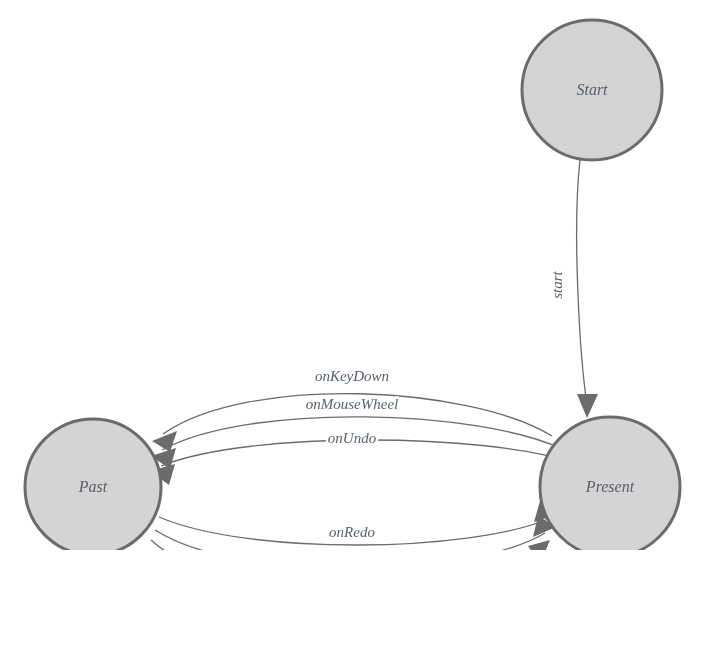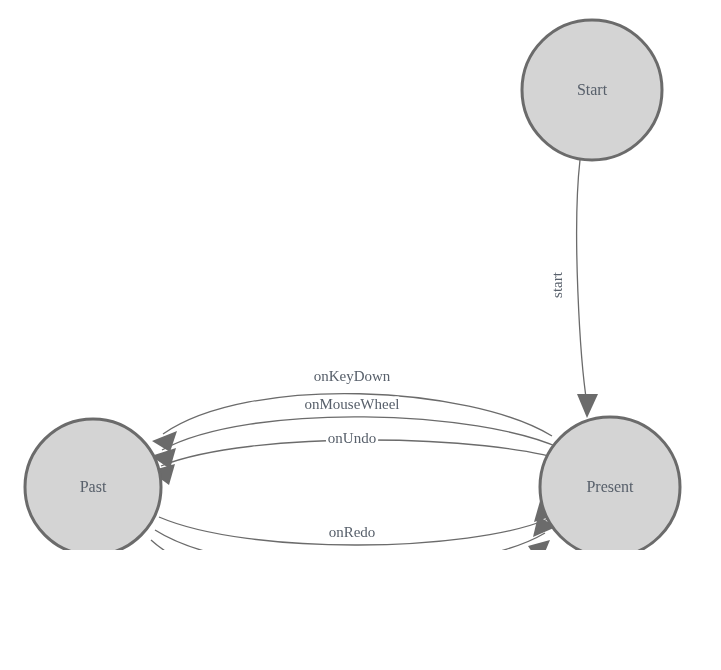--- a/index.html
+++ b/index.html
@@ -9,20 +9,21 @@
   }
   body {
     font-family: "Liberation Serif", "DejaVu Serif", serif;
   }
   #diagram-canvas {
     position: relative;
     width: 721px;
     height: 550px;
     background: #ffffff;
     overflow: hidden;
+    font-style: italic;
   }
   #diagram-svg {
     position: absolute;
     top: 0;
     left: 0;
     width: 721px;
     height: 670px;
   }
   .node-circle {
     fill: #d4d4d4;

